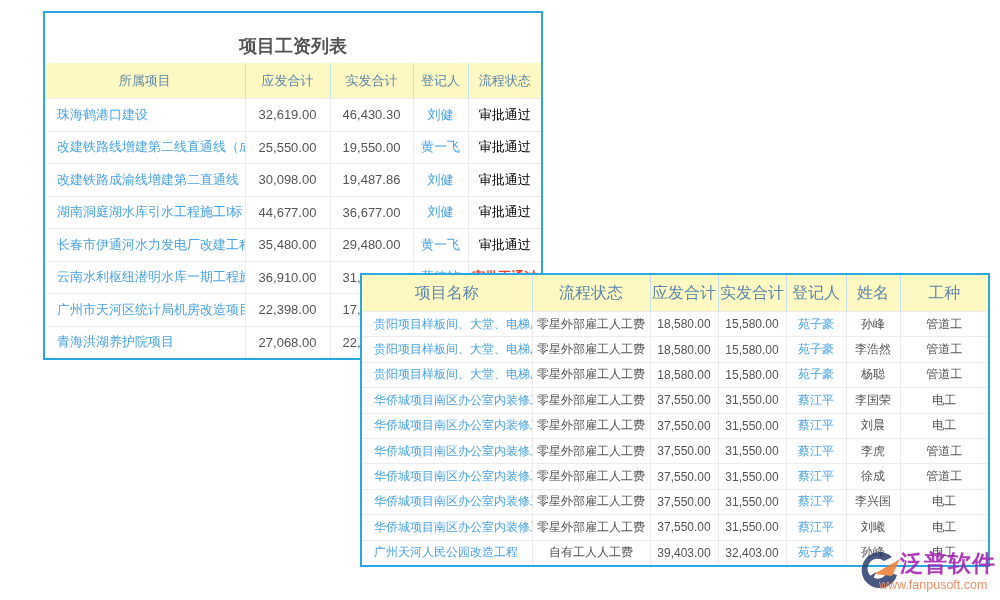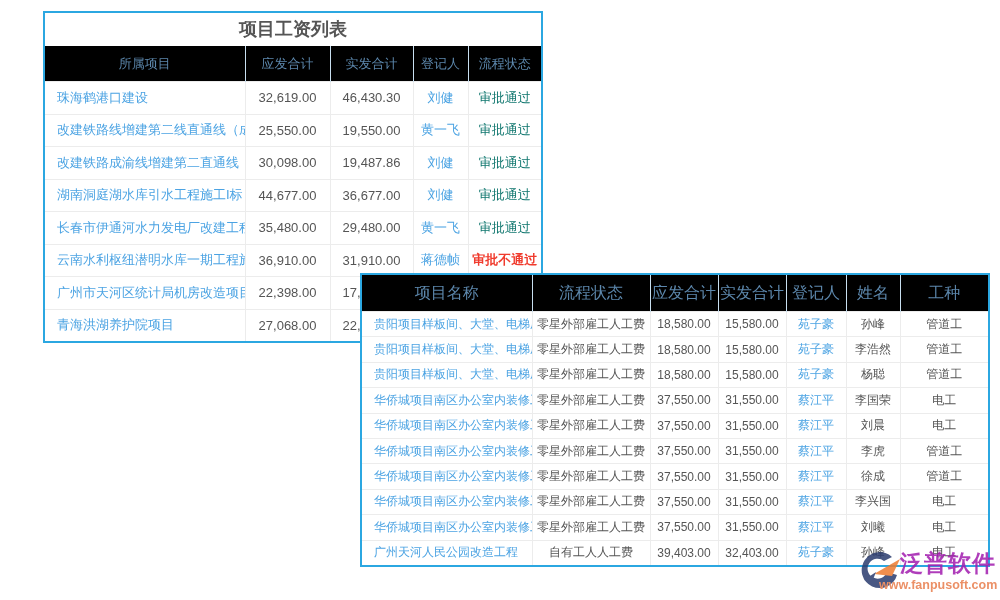--- a/index.html
+++ b/index.html
@@ -12,29 +12,30 @@
     position:absolute;
     background:#ffffff;
     border:2px solid #2BA7E1;
     box-sizing:border-box;
   }
   .card-title{
     text-align:center;
     font-weight:bold;
     color:#555555;
     background:#ffffff;
+    margin-top:17px;
   }
   #table1{left:43px;top:11px;width:500px;}
   #table2{left:360px;top:273px;width:630px;z-index:5;}
   #table1 .card-title{font-size:18px;line-height:33px;height:33px;}
   #table2 .card-title{font-size:19px;line-height:37px;height:37px;}
 
   table{border-collapse:collapse;table-layout:fixed;width:100%;}
   th{
-    background:#000000;
+    background:#fef9c3;
     color:#5C87AC;
     font-weight:normal;
     text-align:center;
     border-right:1px solid #C8DFF0;
     overflow:hidden;white-space:nowrap;
   }
   th:last-child{border-right:none;}
   td{
     border-right:1px solid #ECECEC;
     border-top:1px solid #ECECEC;
@@ -45,36 +46,36 @@
   td:last-child{border-right:none;}
   #table1 th{height:33px;font-size:13px;}
   #table1 td{height:31.5px;font-size:13px;}
   #table2 th{height:34px;font-size:16px;}
   #table2 td{height:24.4px;font-size:12px;}
 
   .align-left{text-align:left;padding-left:12px;}
   .align-center{text-align:center;}
   .kind-link{color:#4BA3E3;cursor:pointer;}
   .kind-amount,.kind-text{color:#555555;}
-  .status-pass{color:#0f766e;}
+  .status-pass{color:#000000;}
   .status-fail{color:#F03B2D;font-weight:bold;}
 
   .watermark{
     position:absolute;left:856px;top:547px;width:142px;height:52px;
     z-index:10;opacity:0.85;pointer-events:none;
   }
   .watermark .wm-logo{position:absolute;left:0px;top:3px;width:44px;height:44px;}
   .watermark .wm-brand{
     position:absolute;left:44px;top:1px;
     font-size:23px;font-weight:bold;color:#a21caf;letter-spacing:1px;
     white-space:nowrap;
   }
   .watermark .wm-url{
     position:absolute;left:23px;top:31px;
-    font-size:12.5px;font-weight:bold;color:#E87D4C;
+    font-size:12.5px;font-weight:normal;color:#E87D4C;
     white-space:nowrap;
   }
 </style>
 </head>
 <body>
 
 <div class="card" id="table1">
   <div class="card-title">项目工资列表</div>
   <table>
       <colgroup>

